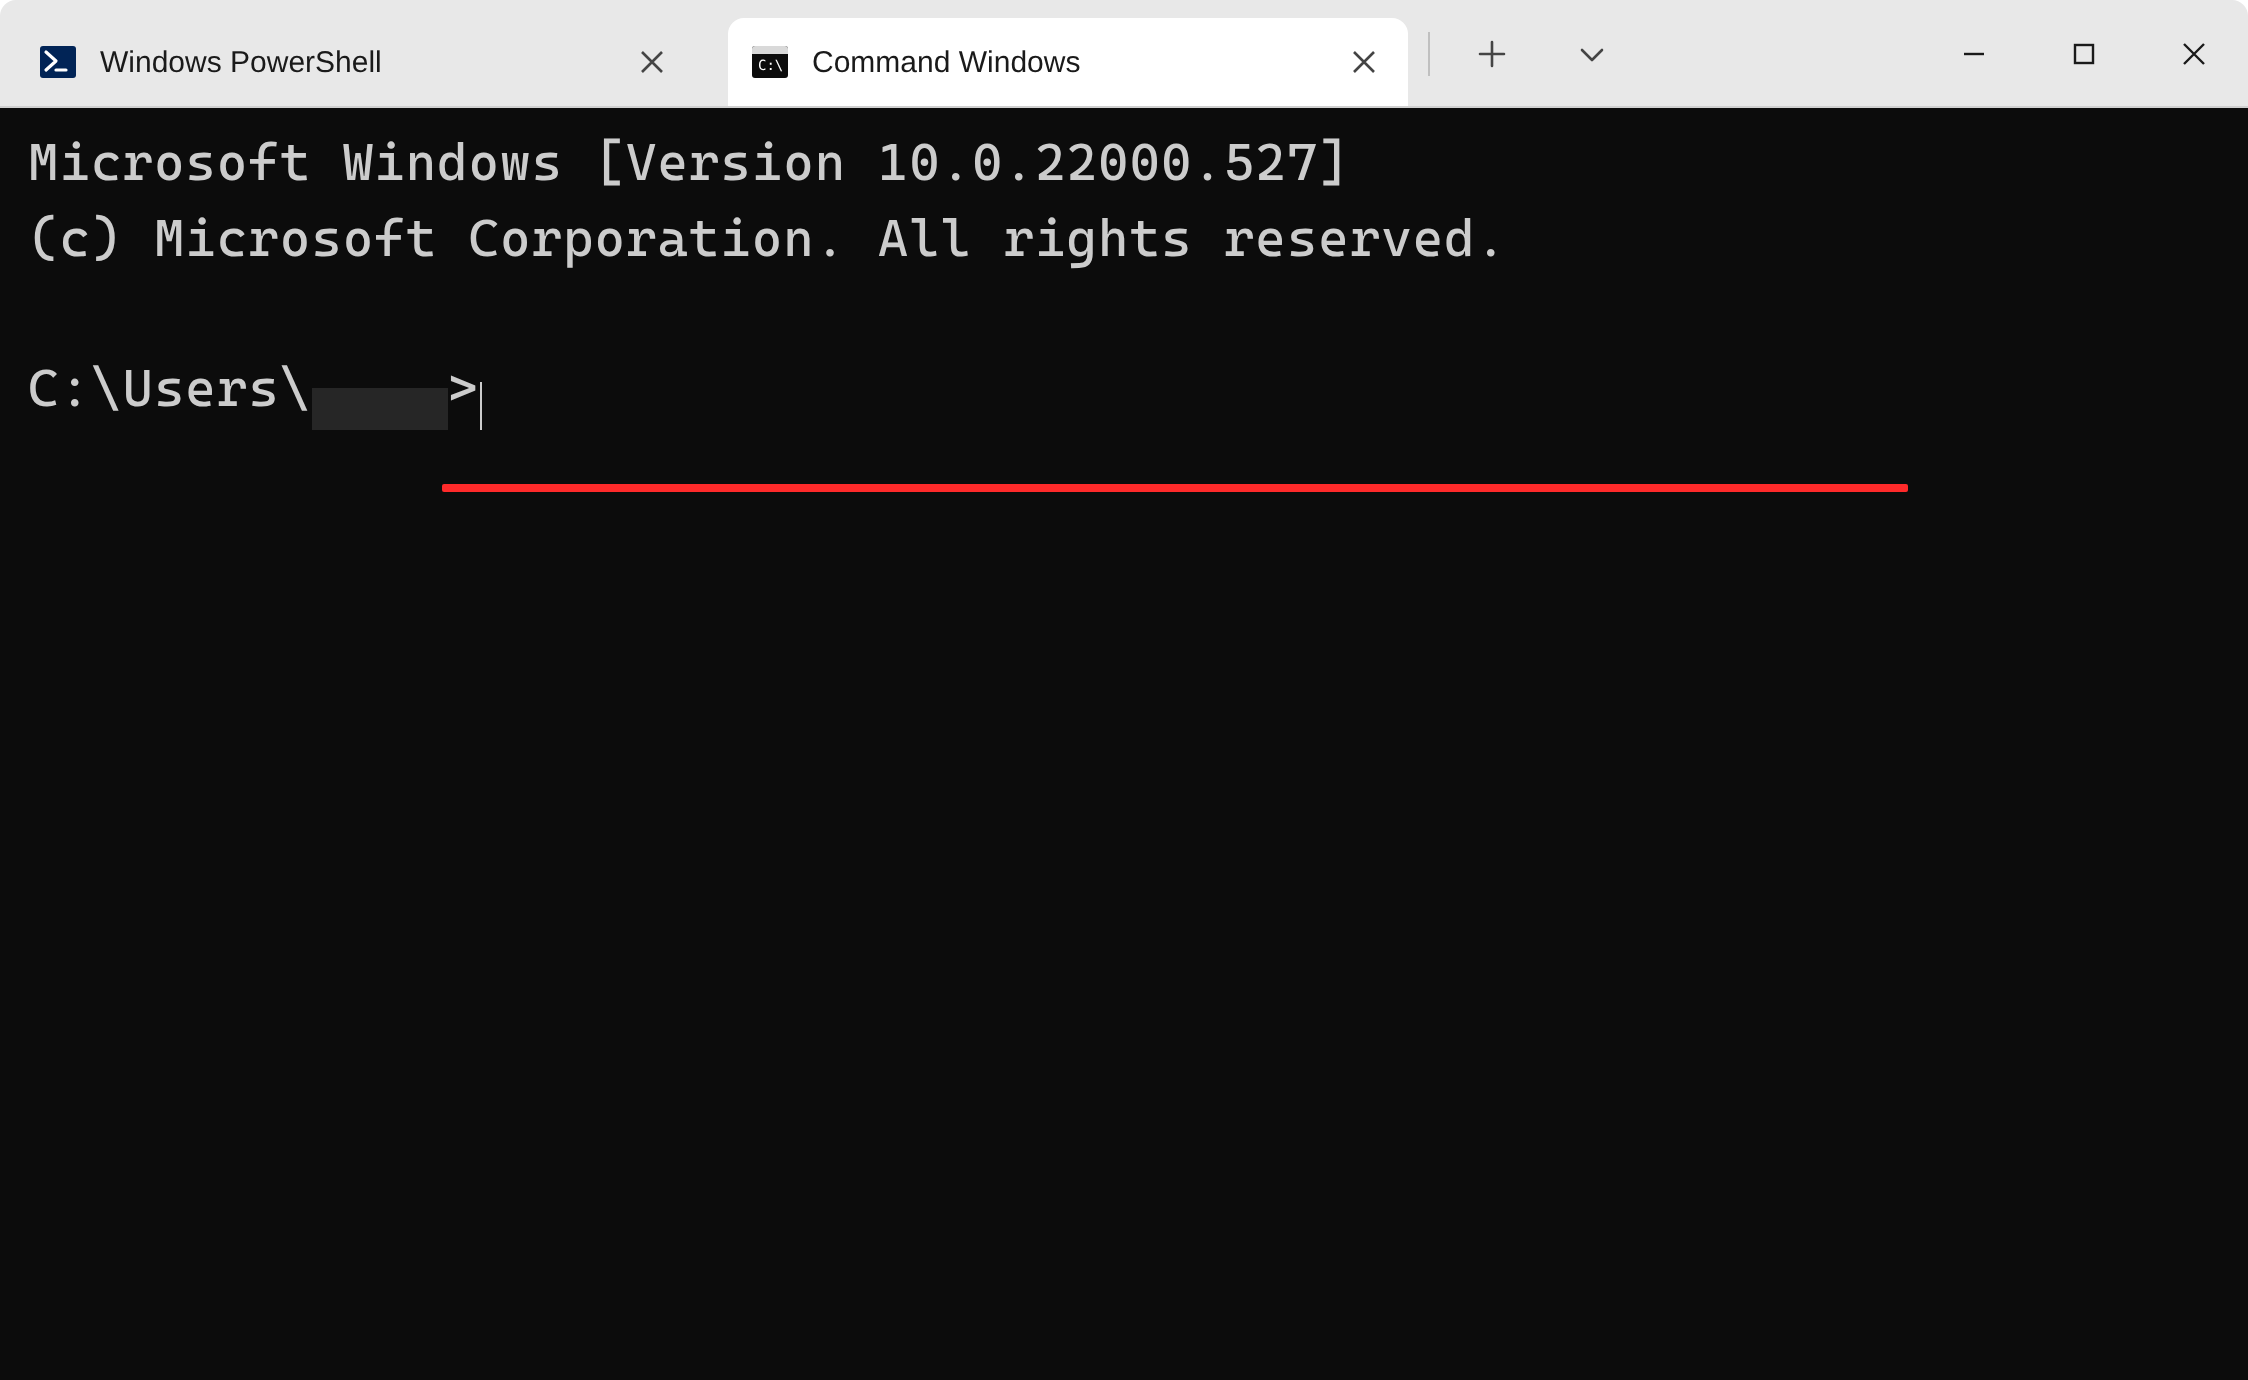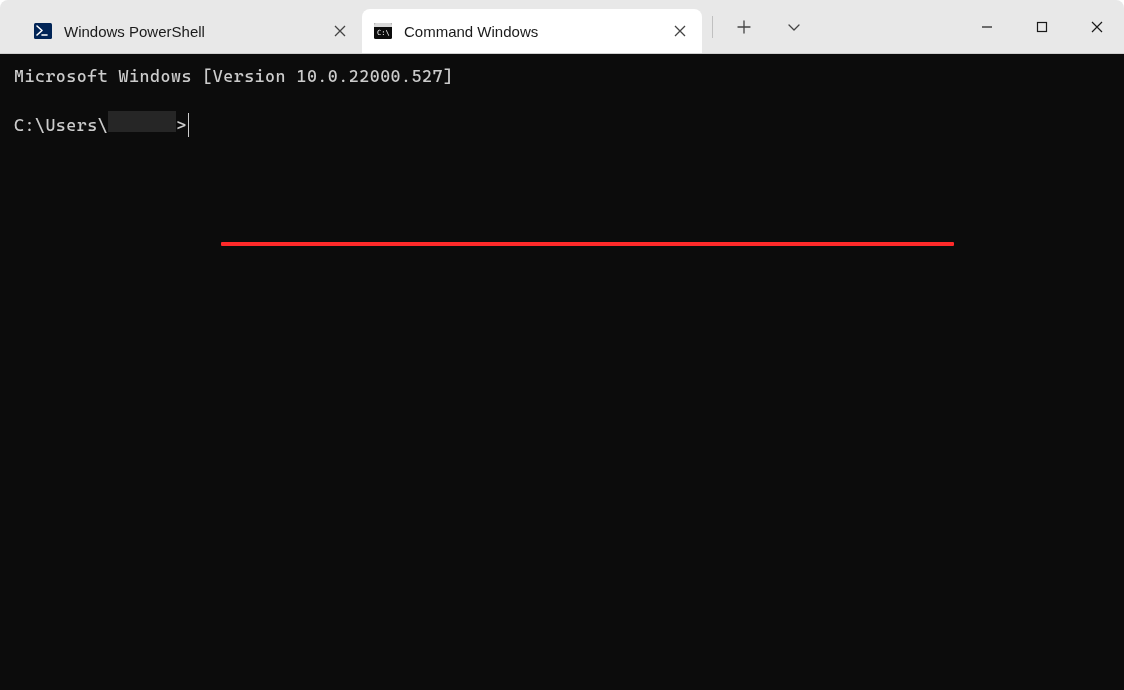--- a/index.html
+++ b/index.html
@@ -25,22 +25,22 @@
     .title-bar {
       height: 54px;
       background: #e8e8e8;
       display: flex;
       align-items: stretch;
       border-bottom: 1px solid #d0d0d0;
     }
     .tabs {
       display: flex;
       align-items: flex-end;
-      padding-left: 22px;
-      gap: 0;
+      padding-left: 8px;
+      gap: 16px;
     }
     .tab {
       display: flex;
       align-items: center;
       padding: 0 12px;
       height: 44px;
       gap: 12px;
       font-size: 15px;
       color: #1a1a1a;
       cursor: pointer;
@@ -108,31 +108,31 @@
       justify-content: center;
       cursor: pointer;
       color: #1a1a1a;
     }
     .terminal-body {
       flex: 1;
       background: #0c0c0c;
       color: #cccccc;
       padding: 10px 14px;
       font-family: "Cascadia Mono", "Consolas", monospace;
-      font-size: 17px;
+      font-size: 26px;
       line-height: 1.45;
       letter-spacing: 0.5px;
       position: relative;
     }
     .terminal-line {
       white-space: pre;
     }
     .prompt-line {
       display: flex;
-      align-items: flex-start;
+      align-items: flex-end;
       white-space: pre;
     }
     .redacted-box {
       display: inline-block;
       width: 68px;
       height: 21px;
       background: #262626;
       vertical-align: middle;
       margin-top: -2px;
     }
@@ -231,20 +231,21 @@
         <svg width="12" height="12" viewBox="0 0 12 12">
             <path d="M1 1 L11 11 M11 1 L1 11" stroke="#1a1a1a" stroke-width="1.2"></path>
           </svg>
       </div>
     </div>
 
   </div>
 
   <div class="terminal-body">
     <div class="terminal-line">Microsoft Windows [Version 10.0.22000.527]</div>
+    <div class="terminal-line">(c) Microsoft Corporation. All rights reserved.</div>
     <div class="terminal-line">&nbsp;</div>
     <div class="prompt-line">
       <span>C:\Users\</span><span class="redacted-box"></span><span>&gt;</span><span class="cursor-caret"></span>
     </div>
 
     <div class="underline-annotation" style="left:221px;width:733px;top:188px;"></div>
   </div>
 </div>
 
 </body></html>

